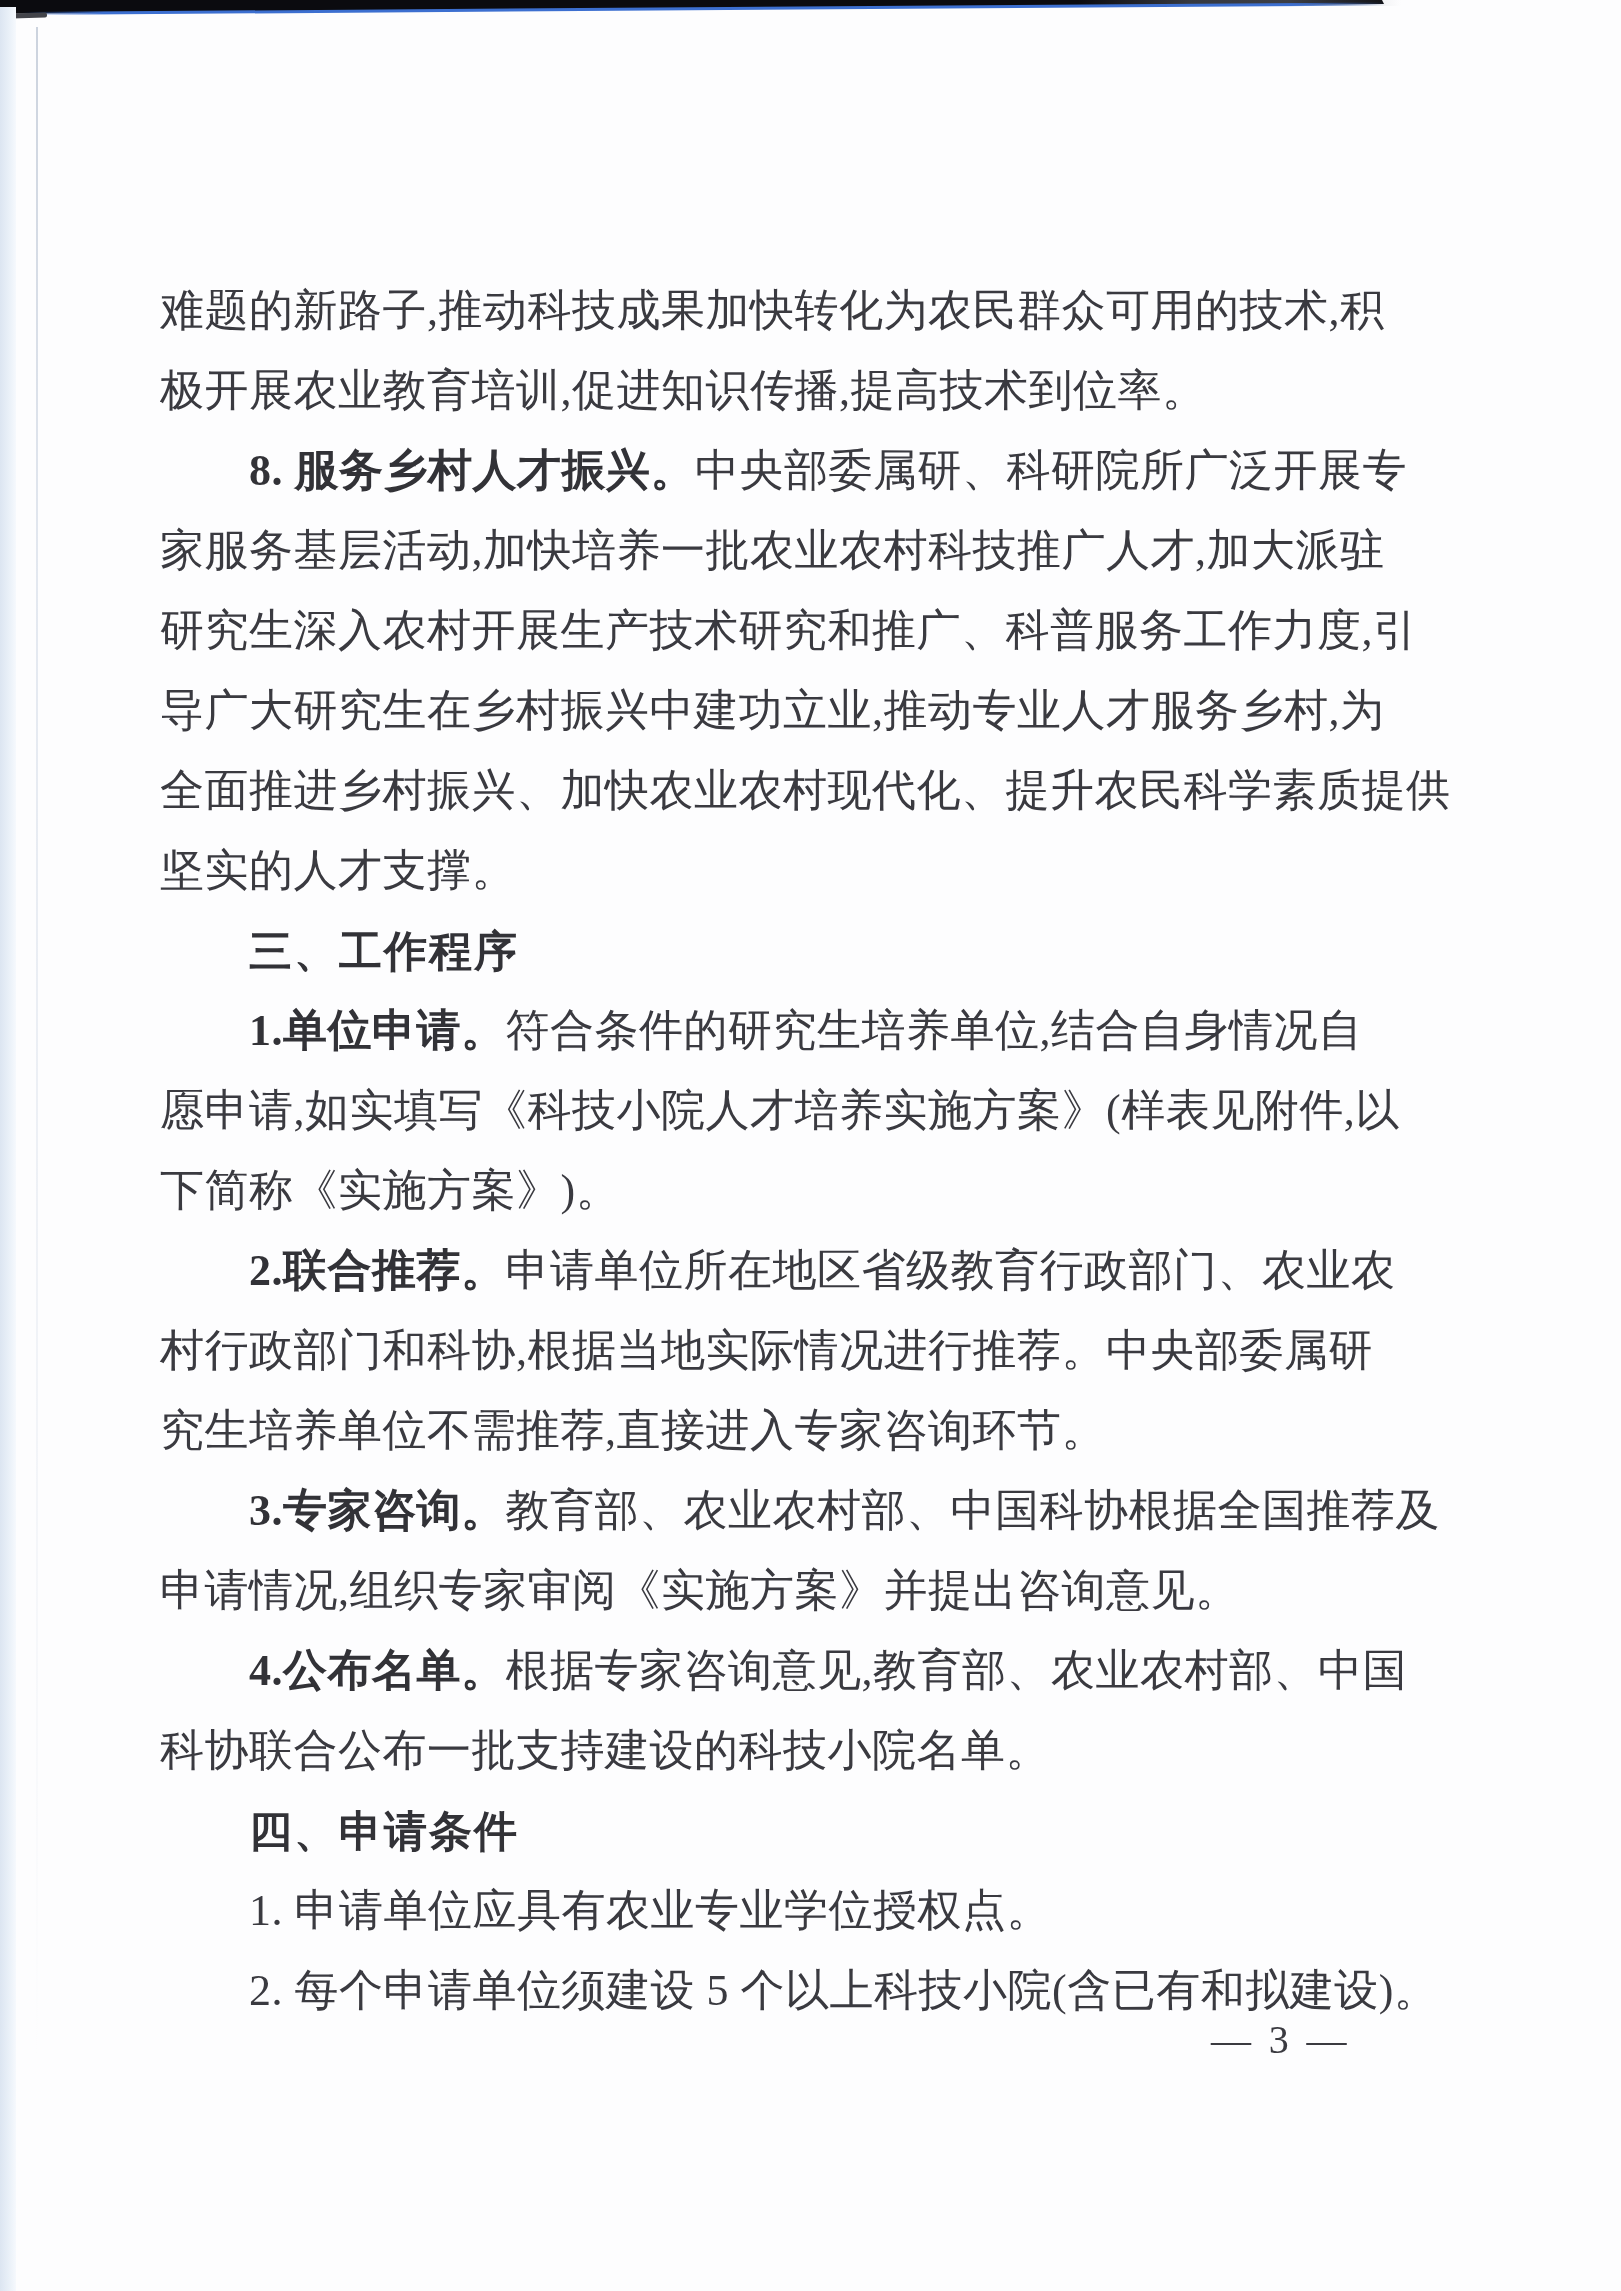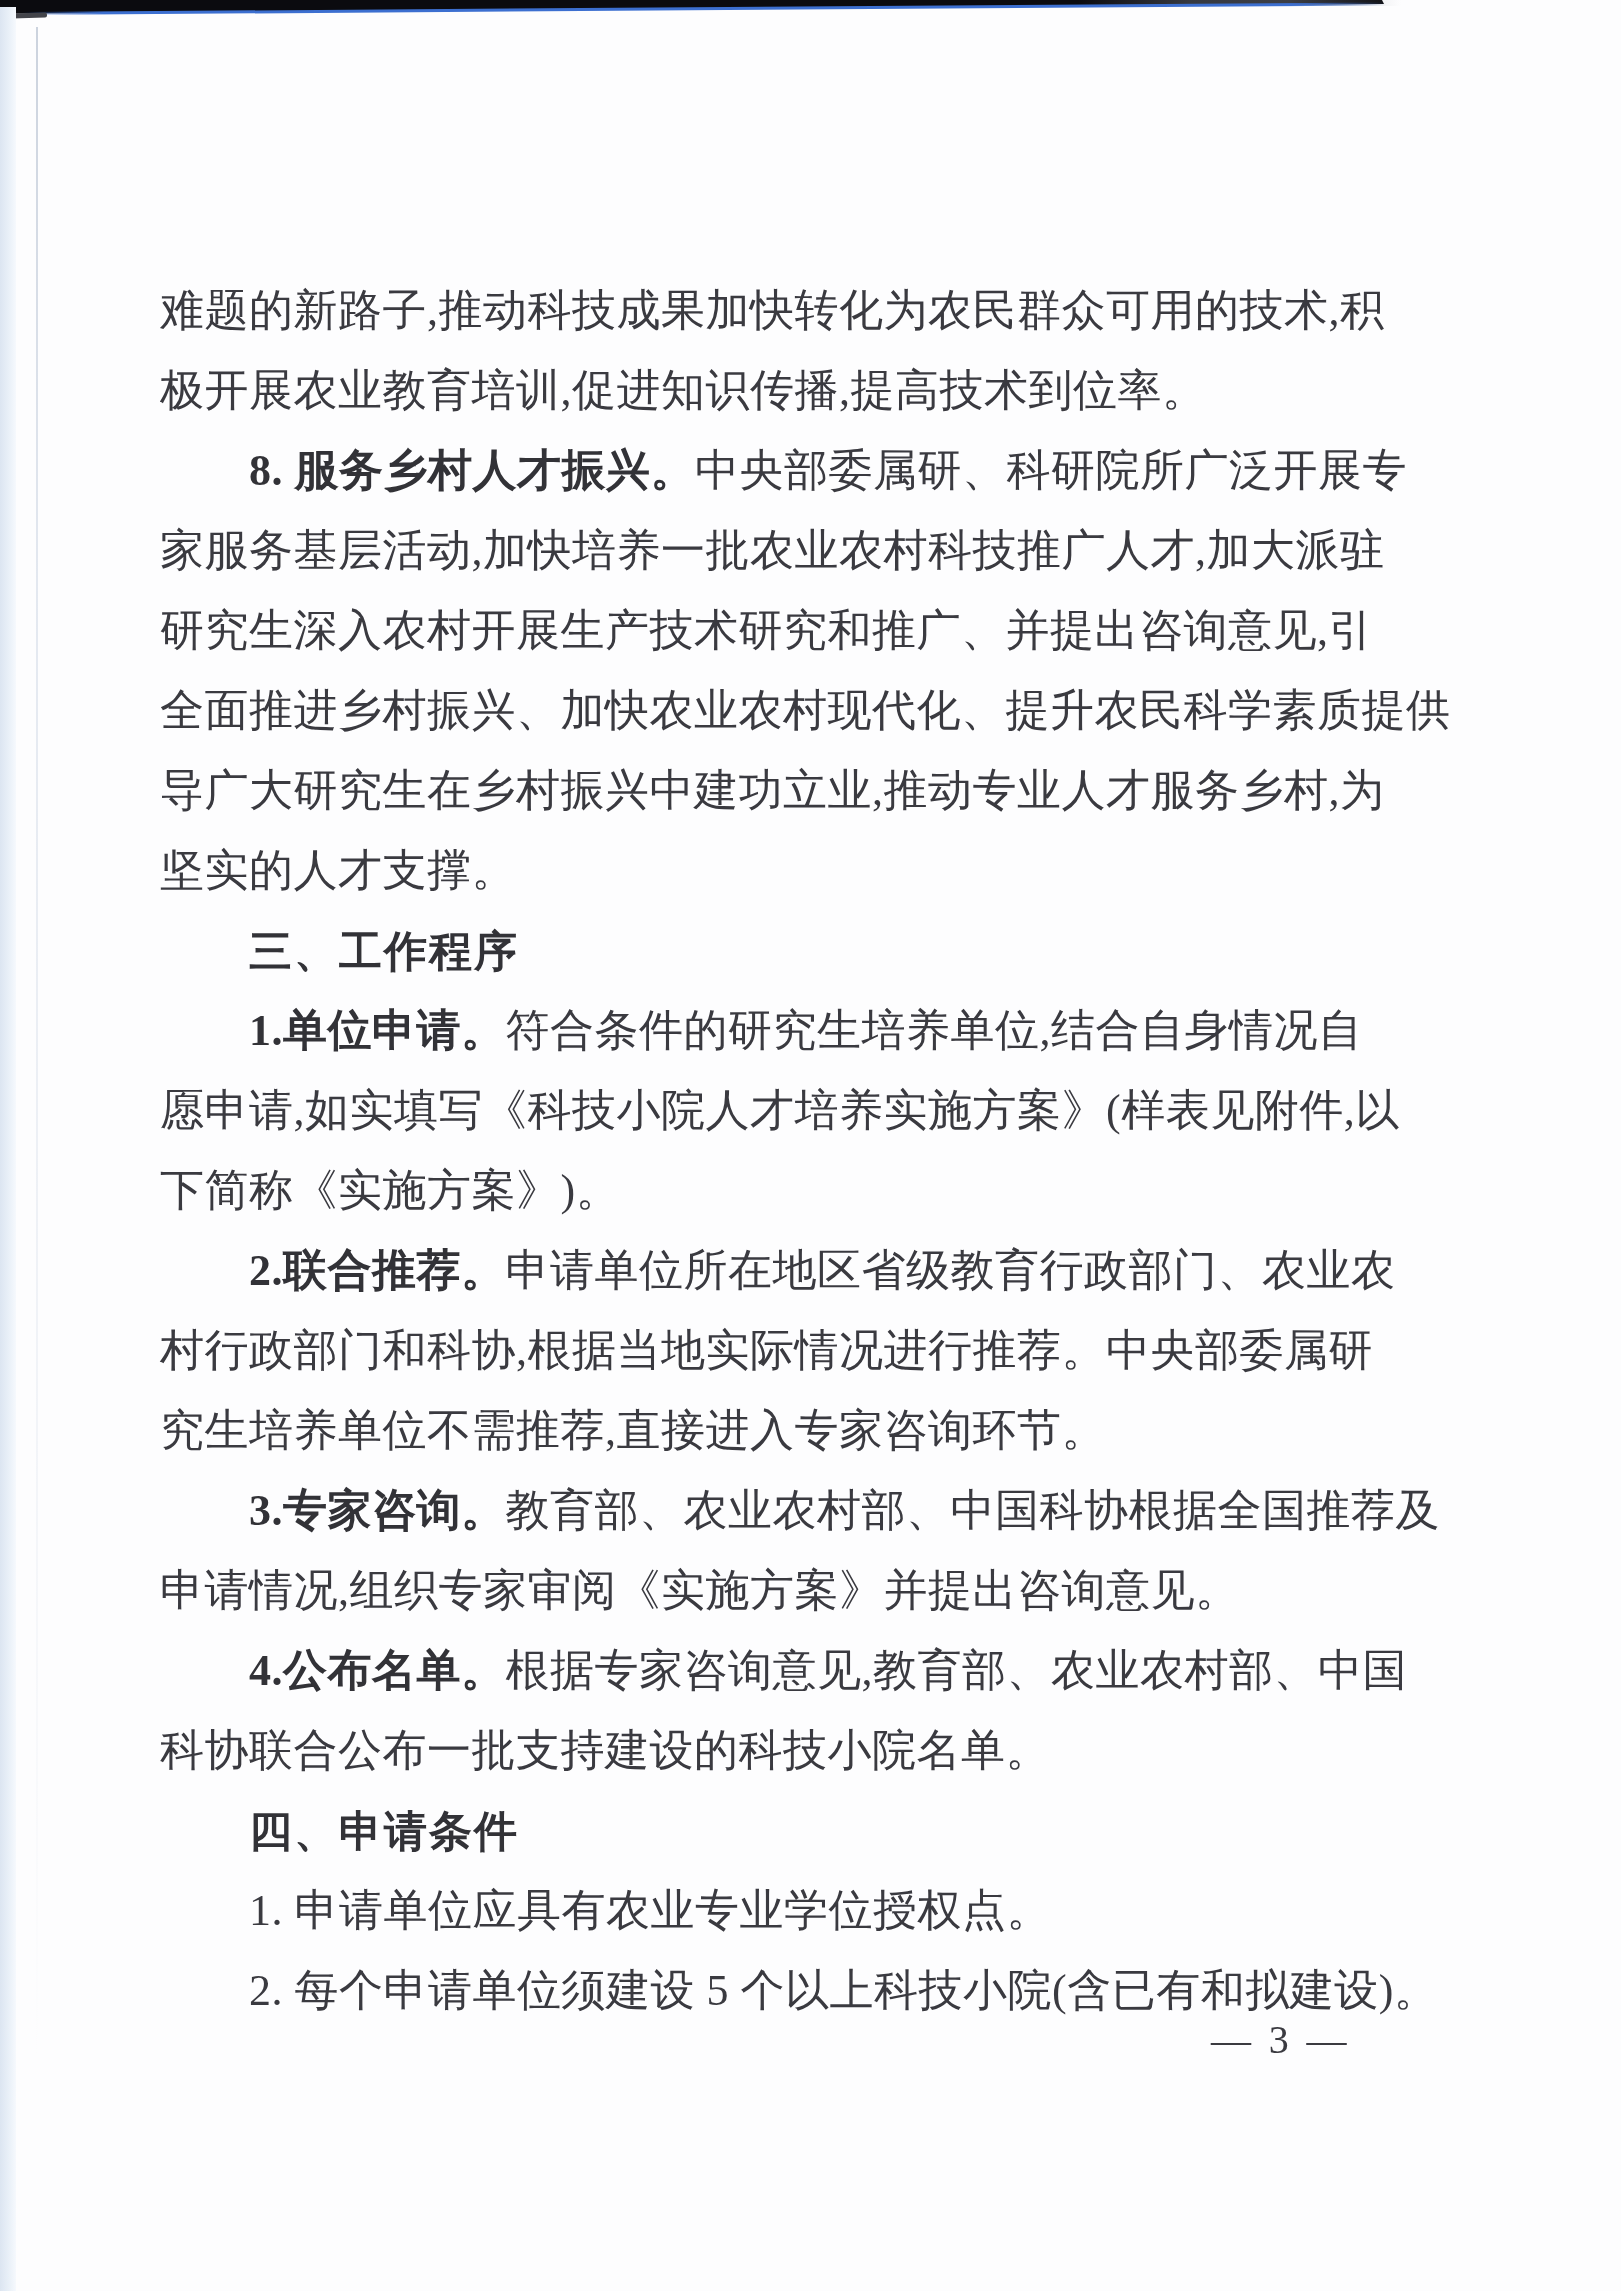--- a/index.html
+++ b/index.html
@@ -72,23 +72,23 @@
   <div class="artifact-blue-line"></div>
   <div class="artifact-dash"></div>
   <div class="artifact-left-strip"></div>
   <div class="artifact-left-line"></div>
 
   <div class="textblock">
     <div class="line"><span class="seg">难题的新路子,推动科技成果加快转化为农民群众可用的技术,积</span></div>
     <div class="line"><span class="seg">极开展农业教育培训,促进知识传播,提高技术到位率。</span></div>
     <div class="line indent"><span class="seg-bold">8. 服务乡村人才振兴。</span><span class="seg">中央部委属研、科研院所广泛开展专</span></div>
     <div class="line"><span class="seg">家服务基层活动,加快培养一批农业农村科技推广人才,加大派驻</span></div>
-    <div class="line"><span class="seg">研究生深入农村开展生产技术研究和推广、并提出咨询意见,引</span></div>
+    <div class="line"><span class="seg">研究生深入农村开展生产技术研究和推广、科普服务工作力度,引</span></div>
+    <div class="line"><span class="seg">导广大研究生在乡村振兴中建功立业,推动专业人才服务乡村,为</span></div>
     <div class="line"><span class="seg">全面推进乡村振兴、加快农业农村现代化、提升农民科学素质提供</span></div>
-    <div class="line"><span class="seg">导广大研究生在乡村振兴中建功立业,推动专业人才服务乡村,为</span></div>
     <div class="line"><span class="seg">坚实的人才支撑。</span></div>
     <div class="line indent heading"><span class="seg-bold">三、工作程序</span></div>
     <div class="line indent"><span class="seg-bold">1.单位申请。</span><span class="seg">符合条件的研究生培养单位,结合自身情况自</span></div>
     <div class="line"><span class="seg">愿申请,如实填写《科技小院人才培养实施方案》(样表见附件,以</span></div>
     <div class="line"><span class="seg">下简称《实施方案》)。</span></div>
     <div class="line indent"><span class="seg-bold">2.联合推荐。</span><span class="seg">申请单位所在地区省级教育行政部门、农业农</span></div>
     <div class="line"><span class="seg">村行政部门和科协,根据当地实际情况进行推荐。中央部委属研</span></div>
     <div class="line"><span class="seg">究生培养单位不需推荐,直接进入专家咨询环节。</span></div>
     <div class="line indent"><span class="seg-bold">3.专家咨询。</span><span class="seg">教育部、农业农村部、中国科协根据全国推荐及</span></div>
     <div class="line"><span class="seg">申请情况,组织专家审阅《实施方案》并提出咨询意见。</span></div>

